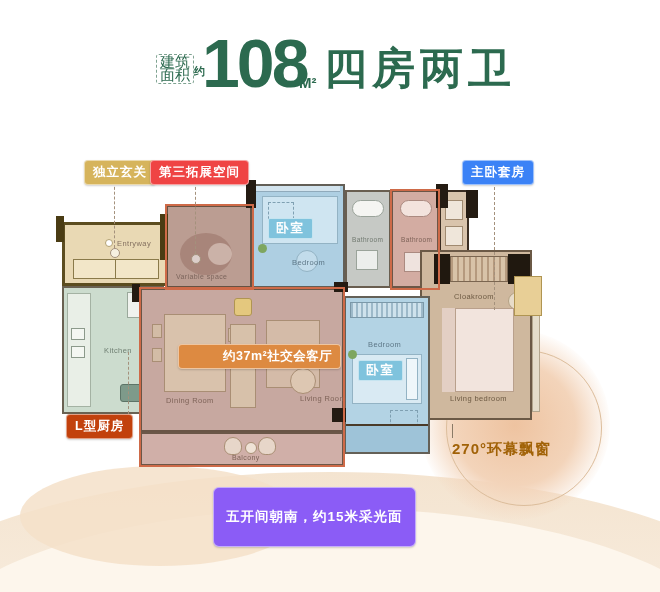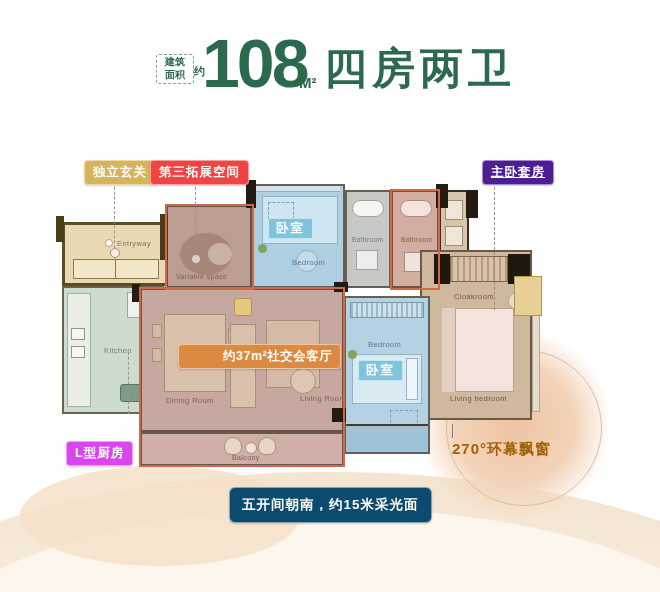--- a/index.html
+++ b/index.html
@@ -10,21 +10,21 @@
   .wave1{left:-150px;top:472px;width:960px;height:360px;border-radius:50%;
          background:linear-gradient(#f4e4d0,#fdf8f1);}
   .wave2{left:-80px;top:508px;width:820px;height:300px;border-radius:50%;background:#fdf6ec;}
   .glowL{left:20px;top:466px;width:280px;height:100px;border-radius:50%;background:rgba(244,224,201,.85);}
   .bigring{left:446px;top:350px;width:154px;height:154px;border-radius:50%;border:1px solid #dcbd9b;}
   .bigcircle{left:420px;top:330px;width:190px;height:190px;border-radius:50%;
          background:radial-gradient(circle,#eec3a0 0%,#f3d4ba 45%,rgba(247,231,214,0) 72%);}
   
   .green{color:#2c6a4f;}
   .areabox{left:156px;top:54px;width:36px;height:28px;border:1.5px dashed #7fa391;border-radius:3px;
-         font-size:10px;line-height:13px;text-align:center;font-weight:bold;}
+         font-size:15px;line-height:13px;text-align:center;font-weight:normal;}
   .approx{left:194px;top:64px;font-size:11px;font-weight:bold;}
   .bignum{left:202px;top:24px;font-size:68px;font-weight:bold;letter-spacing:-3px;}
   .unit{left:299px;top:74px;font-size:15px;font-weight:bold;}
   .headline{left:324px;top:40px;font-size:43px;font-weight:bold;letter-spacing:5px;}
   
   .room{position:absolute;border:2px solid rgba(74,58,40,.75);box-sizing:border-box;}
   .rlabel{position:absolute;font-size:7.5px;color:#84705f;white-space:nowrap;letter-spacing:.4px;}
   .blab{color:#5d7787;}
   .tag{position:absolute;background:#7fc3dd;color:#fff;font-weight:bold;font-size:12.5px;
        padding:1px 7px;border-radius:2px;border:1px solid rgba(255,255,255,.55);letter-spacing:2px;}
@@ -171,24 +171,24 @@
   <div class="wallbar" style="left:132px;top:284px;width:8px;height:18px;"></div>
 
   <div class="pill" style="left:84px;top:160px;background:#d6b45c;">独立玄关</div>
   <div class="leader" style="left:114px;top:182px;height:66px;"></div>
   <div class="dotend" style="left:110px;top:248px;"></div>
 
   <div class="pill" style="left:150px;top:160px;background:#ef4444;">第三拓展空间</div>
   <div class="leader" style="left:195px;top:182px;height:72px;"></div>
   <div class="dotend" style="left:191px;top:254px;"></div>
 
-  <div class="pill" style="left:482px;top:160px;background:#4c1d95;text-decoration:underline;">主卧套房</div>
+  <div class="pill" style="left:462px;top:160px;background:#3b82f6;">主卧套房</div>
   <div class="leader" style="left:494px;top:182px;height:128px;"></div>
 
-  <div class="pill" style="left:66px;top:414px;background:#d946ef;margin-top:27px;">L型厨房</div>
+  <div class="pill" style="left:66px;top:414px;background:#c2410c;">L型厨房</div>
   <div class="leader" style="left:128px;top:352px;height:62px;"></div>
 
-  <div class="pill" style="left:213px;top:487px;background:#0c4a6e;font-size:13.5px;padding:8px 12px;border-radius:6px;margin-left:16px;">五开间朝南，约15米采光面</div>
+  <div class="pill" style="left:213px;top:487px;background:#8b5cf6;font-size:13.5px;padding:20px 12px;border-radius:6px;">五开间朝南，约15米采光面</div>
 
   <div class="baytext" style="left:452px;top:440px;">270°环幕飘窗</div>
   <div class="abs" style="left:452px;top:424px;width:0;height:14px;border-left:1.5px solid #8a7a66;z-index:5;"></div>
 
 </div>
 
 </body></html>

